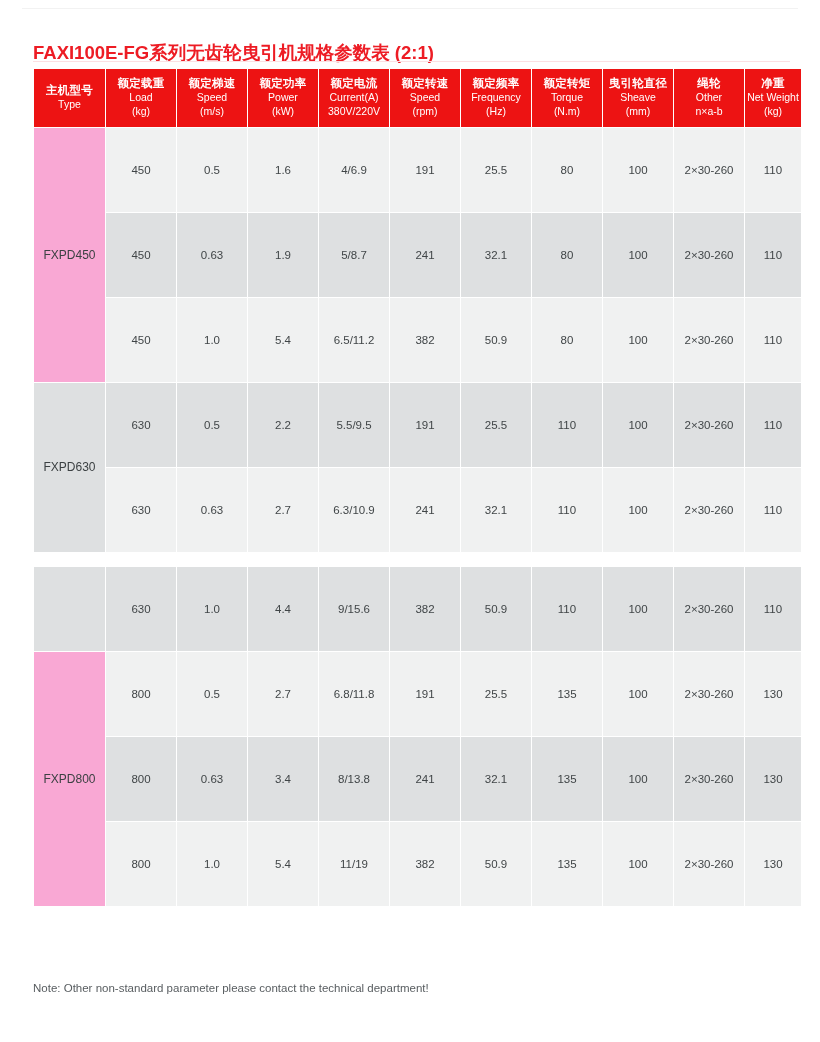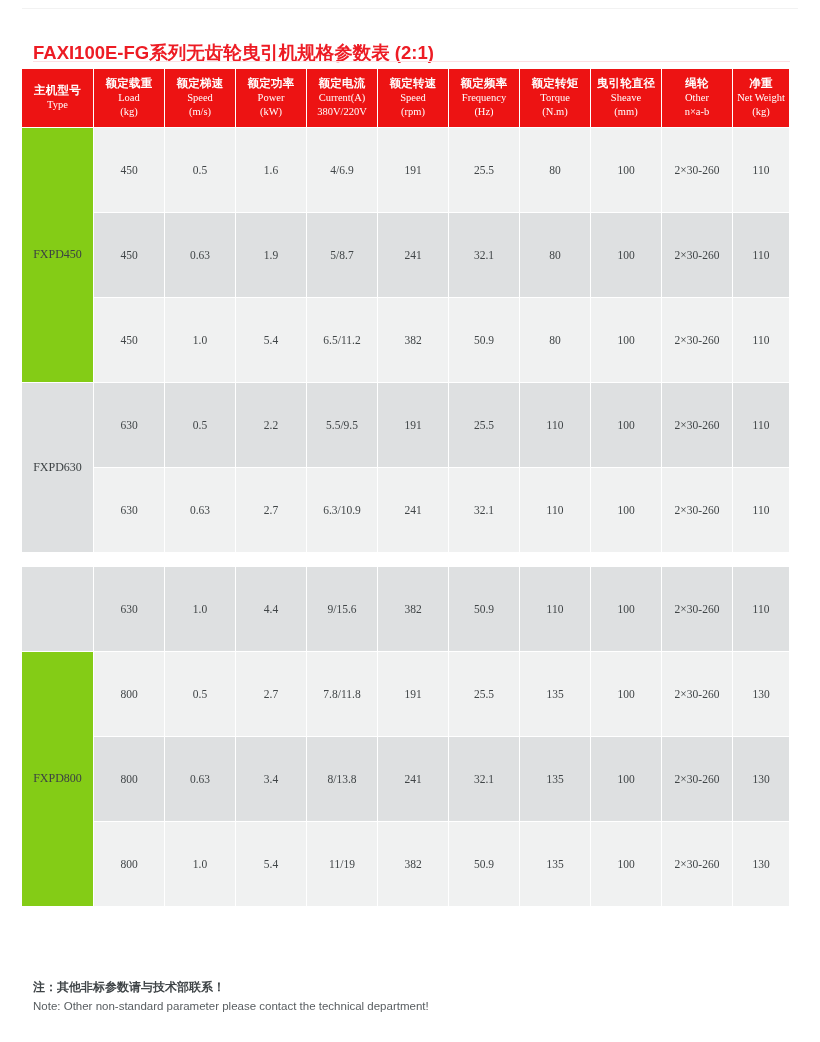--- a/index.html
+++ b/index.html
@@ -53,26 +53,25 @@
   .title-rule {
     position: absolute;
     left: 33px; top: 61px;
     width: 757px; height: 1px;
     background: #fbe0e3;
   }
 
   
   .spec-table {
     position: absolute;
-    left: 21px; top: 68px;
+    left: 33px; top: 68px;
     width: 757px;
     border-collapse: separate;
     border-spacing: 1px 1px;
     table-layout: fixed;
-    font-family: Liberation Serif, serif;
   }
   .spec-table th {
     background: #ed1313;
     color: #ffffff;
     font-weight: normal;
     padding: 7px 1px 8px 1px;
     vertical-align: middle;
     line-height: 1.32;
   }
   .th-cn {
@@ -90,21 +89,21 @@
     text-align: center;
     vertical-align: middle;
     font-size: 11.5px;
     color: #404547;
     background: #f0f1f1;
     padding: 0;
     height: 84px;
   }
   .spec-table tr.alt td { background: #dee0e1; }
   .spec-table td.type-cell {
-    background: #84cc16;
+    background: #f9a8d4;
     font-size: 12px;
     color: #3c4143;
   }
   
   tr.page-break td {
     height: 13px;
     background: #ffffff !important;
     padding: 0; border: 0;
   }
 
@@ -294,21 +293,21 @@
           <td>110</td>
           <td>100</td>
           <td>2×30-260</td>
           <td>110</td>
         </tr>
         <tr>
           <td class="type-cell" rowspan="3">FXPD800</td>
           <td>800</td>
           <td>0.5</td>
           <td>2.7</td>
-          <td>7.8/11.8</td>
+          <td>6.8/11.8</td>
           <td>191</td>
           <td>25.5</td>
           <td>135</td>
           <td>100</td>
           <td>2×30-260</td>
           <td>130</td>
         </tr>
         <tr class="alt">
           <td>800</td>
           <td>0.63</td>
@@ -330,17 +329,16 @@
           <td>50.9</td>
           <td>135</td>
           <td>100</td>
           <td>2×30-260</td>
           <td>130</td>
         </tr>
       </tbody>
   </table>
 
   <div class="notes">
-    <div class="note-cn">注：其他非标参数请与技术部联系！</div>
     <div class="note-en">Note: Other non-standard parameter please contact the technical department!</div>
   </div>
 
 </div>
 
 </body></html>

